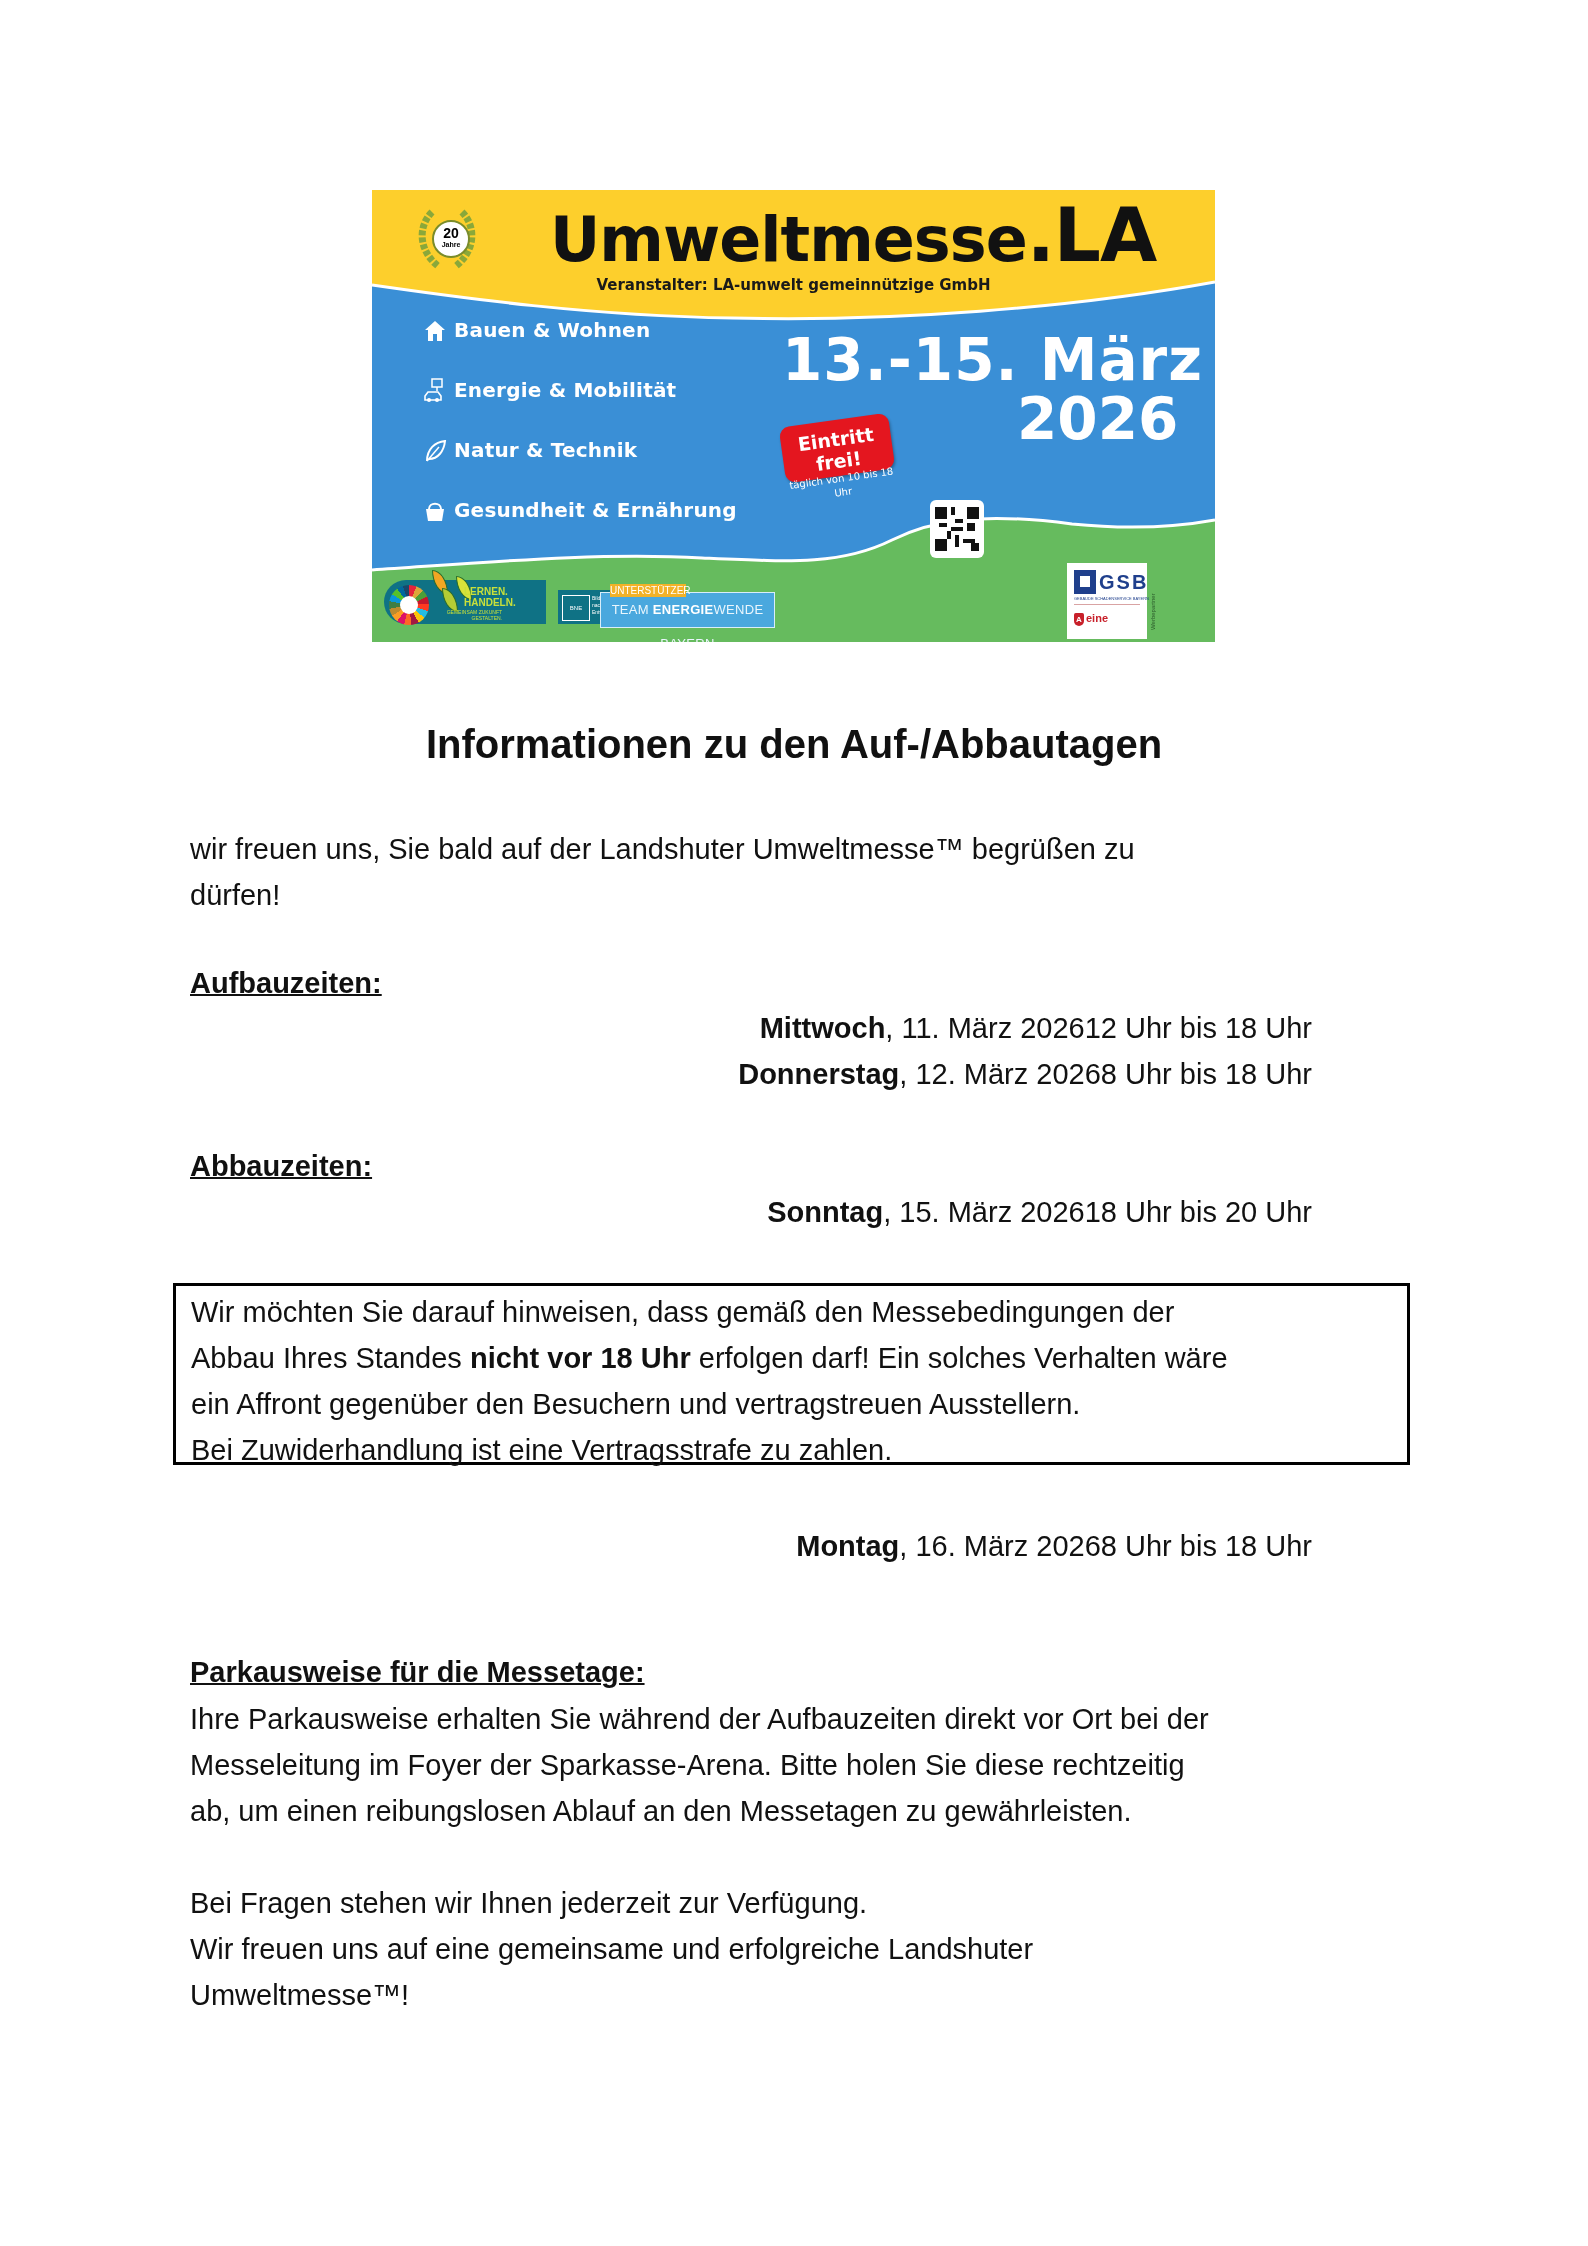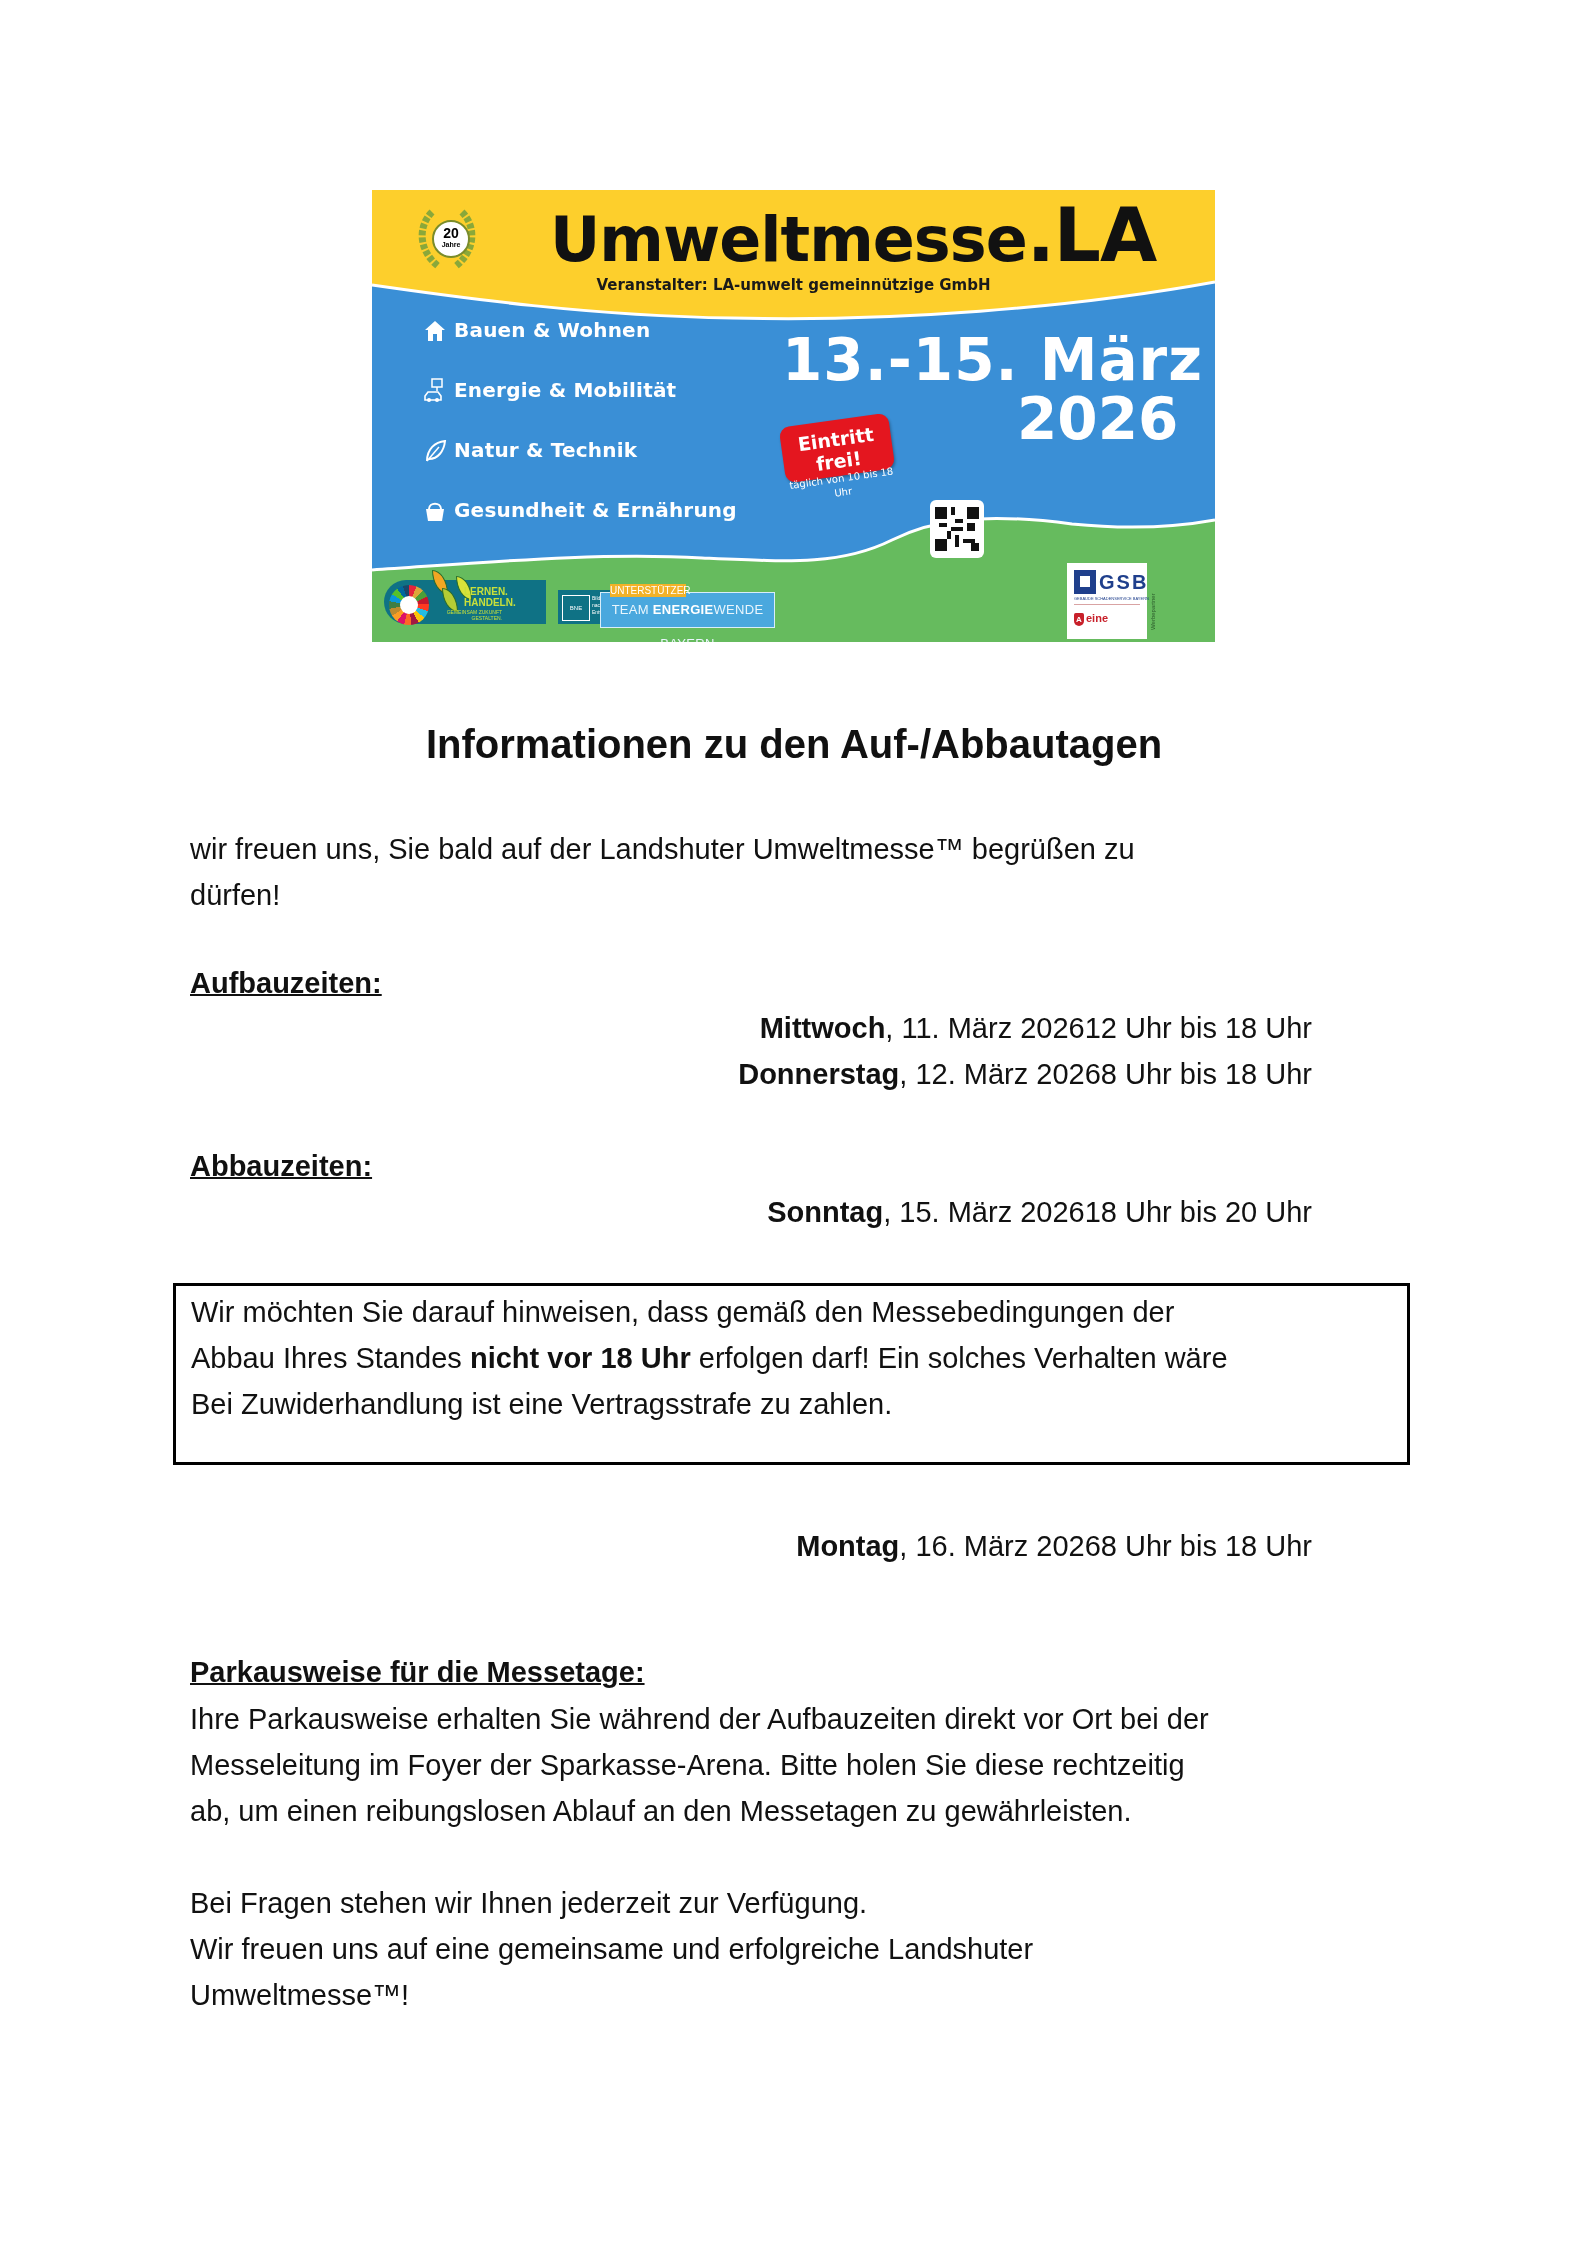--- a/index.html
+++ b/index.html
@@ -228,20 +228,21 @@
   <div class="sec" style="top:1150px;">Abbauzeiten:</div>
   <div class="row" style="top:1196px;">
     <span class="d"><b>Sonntag</b><span>, 15. März 2026</span></span>
     <span class="t">18 Uhr bis 20 Uhr</span>
   </div>
 
   <div class="notice">
     <div class="lines">
       <div>Wir möchten Sie darauf hinweisen, dass gemäß den Messebedingungen der</div>
       <div><span>Abbau Ihres Standes </span><b>nicht vor 18 Uhr</b><span> erfolgen darf! Ein solches Verhalten wäre</span></div>
+      <div>ein Affront gegenüber den Besuchern und vertragstreuen Ausstellern.</div>
       <div>Bei Zuwiderhandlung ist eine Vertragsstrafe zu zahlen.</div>
     </div>
   </div>
 
   <div class="row" style="top:1530px;">
     <span class="d"><b>Montag</b><span>, 16. März 2026</span></span>
     <span class="t">8 Uhr bis 18 Uhr</span>
   </div>
 
   <div class="sec" style="top:1656px;">Parkausweise für die Messetage:</div>

